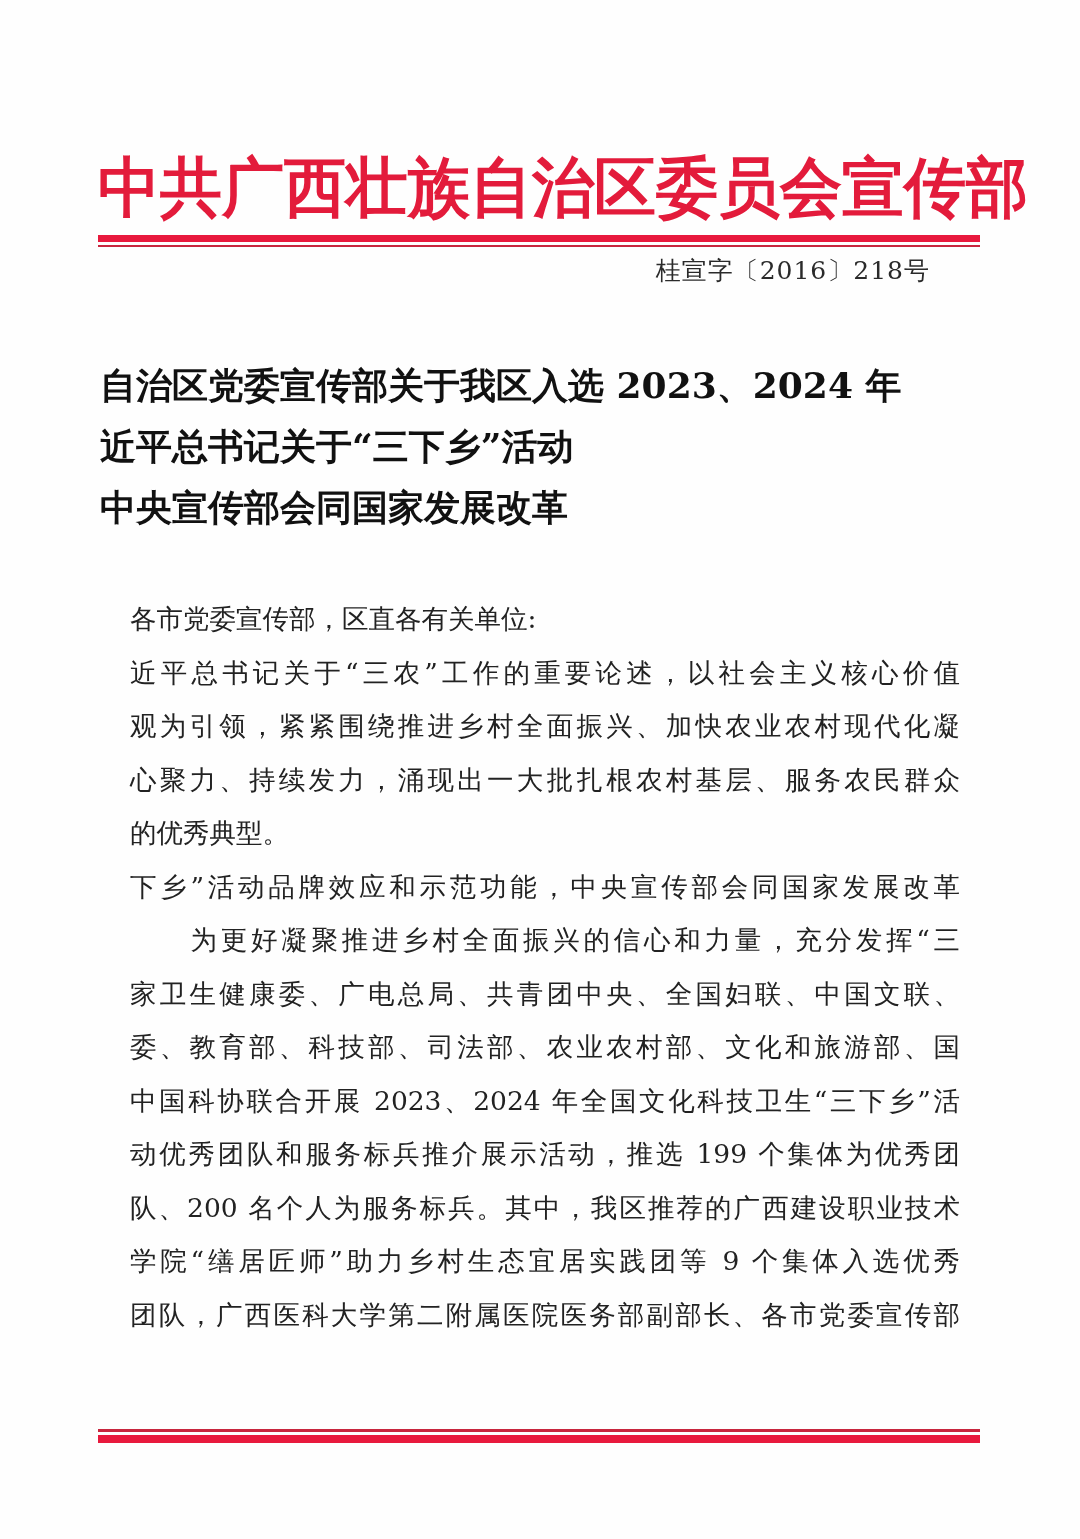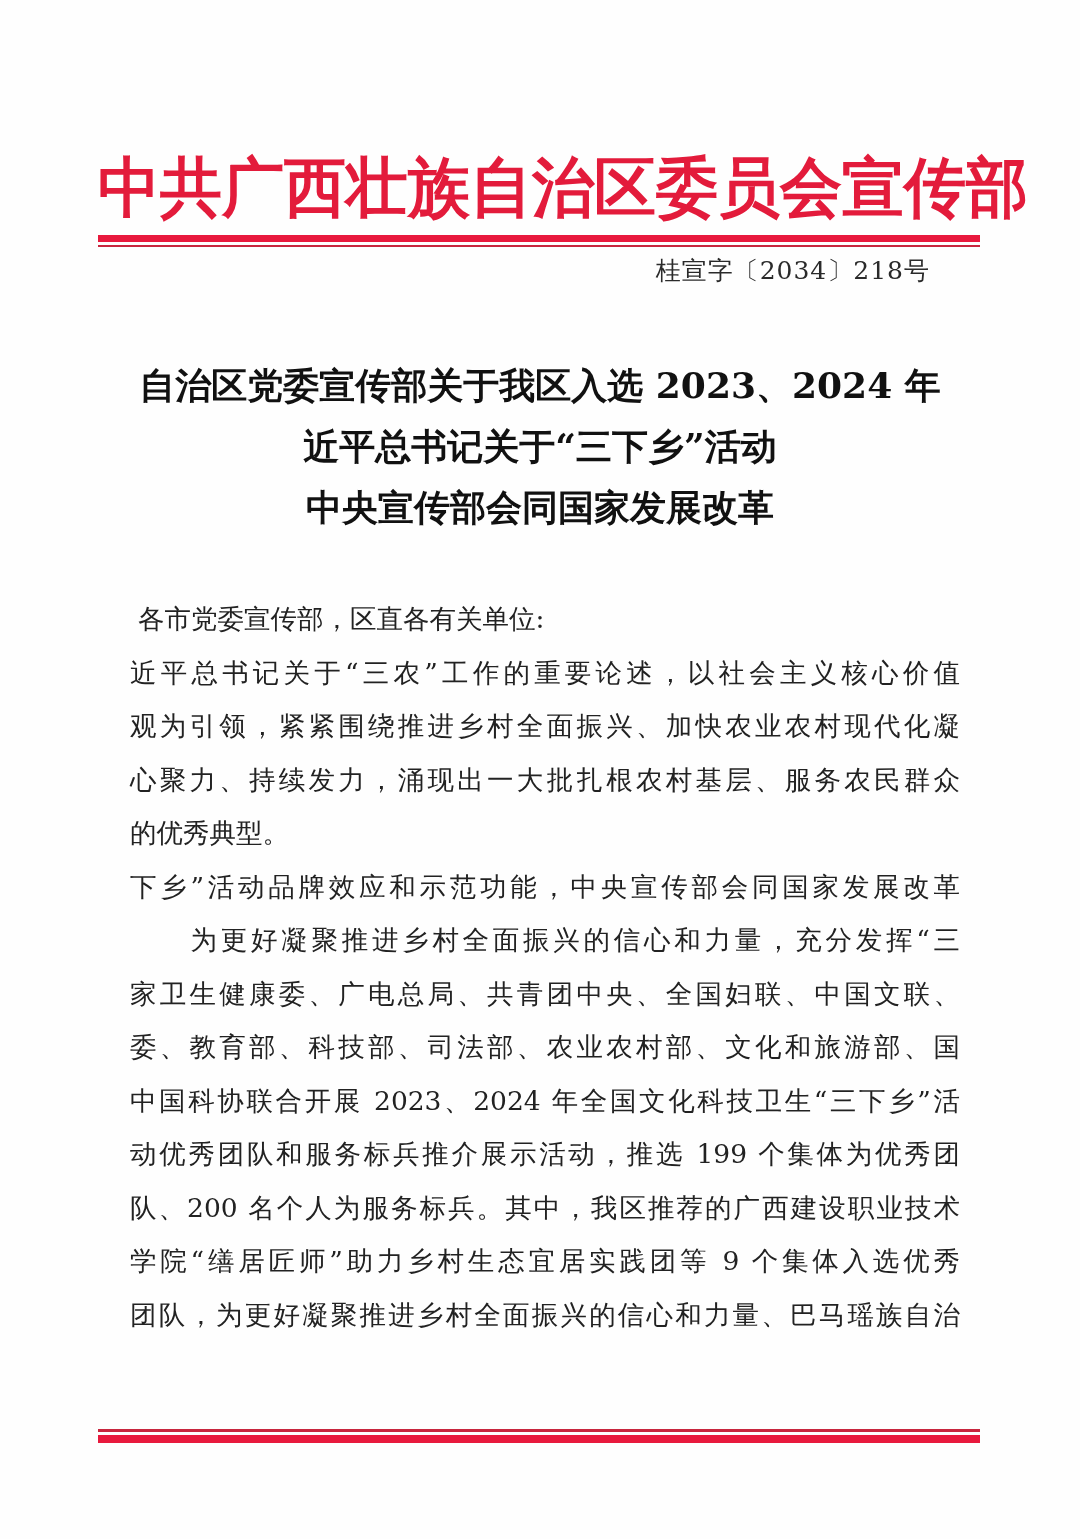--- a/index.html
+++ b/index.html
@@ -62,21 +62,21 @@
       font-family: "DejaVu Serif", "Liberation Serif", serif;
       font-size: 25px;
       color: #2a2a2a;
       letter-spacing: 1px;
     }
     .title {
       position: absolute;
       left: 100px;
       top: 355px;
       width: 880px;
-      text-align: center;
+      text-align: left;
       font-family: "DejaVu Serif", "Liberation Serif", serif;
       font-weight: bold;
       font-size: 36px;
       line-height: 61px;
       color: #111111;
     }
     .title div { white-space: nowrap; }
 
     .body-text {
       position: absolute;
@@ -88,21 +88,21 @@
       line-height: 53.5px;
       color: #222222;
     }
     .line {
       white-space: nowrap;
       height: 53.5px;
       text-align: justify;
       text-align-last: justify;
     }
     .line.last { text-align-last: left; }
-    .line.salutation { text-align-last: left; margin-left: 8px; }
+    .line.salutation { text-align-last: left; }
   </style>
 </head>
 <body>
 
 <div class="page">
 
   <div class="masthead">
     <span class="ch">中</span>
     <span class="ch">共</span>
     <span class="ch">广</span>
@@ -116,21 +116,21 @@
     <span class="ch">员</span>
     <span class="ch">会</span>
     <span class="ch">宣</span>
     <span class="ch">传</span>
     <span class="ch">部</span>
   </div>
 
   <div class="rule rule-top-thick"></div>
   <div class="rule rule-top-thin"></div>
 
-  <div class="doc-number">桂宣字〔2034〕218号</div>
+  <div class="doc-number">桂宣字〔2016〕218号</div>
 
   <div class="title">
     <div>自治区党委宣传部关于我区入选 2023、2024 年</div>
     <div>近平总书记关于“三下乡”活动</div>
     <div>中央宣传部会同国家发展改革</div>
   </div>
 
   <div class="body-text">
     <div class="line salutation">各市党委宣传部，区直各有关单位:</div>
 
@@ -143,19 +143,19 @@
 
     <div>
       <div class="line">下乡”活动品牌效应和示范功能，中央宣传部会同国家发展改革</div>
       <div class="line">　　为更好凝聚推进乡村全面振兴的信心和力量，充分发挥“三</div>
       <div class="line">家卫生健康委、广电总局、共青团中央、全国妇联、中国文联、</div>
       <div class="line">委、教育部、科技部、司法部、农业农村部、文化和旅游部、国</div>
       <div class="line">中国科协联合开展 2023、2024 年全国文化科技卫生“三下乡”活</div>
       <div class="line">动优秀团队和服务标兵推介展示活动，推选 199 个集体为优秀团</div>
       <div class="line">队、200 名个人为服务标兵。其中，我区推荐的广西建设职业技术</div>
       <div class="line">学院“缮居匠师”助力乡村生态宜居实践团等 9 个集体入选优秀</div>
-      <div class="line">团队，为更好凝聚推进乡村全面振兴的信心和力量、巴马瑶族自治</div>
+      <div class="line">团队，广西医科大学第二附属医院医务部副部长、各市党委宣传部</div>
     </div>
   </div>
 
   <div class="rule rule-bot-thin"></div>
   <div class="rule rule-bot-thick"></div>
 </div>
 
 </body></html>

